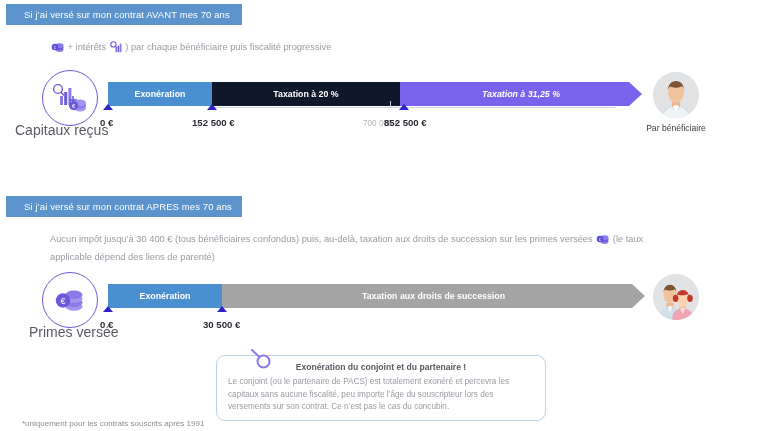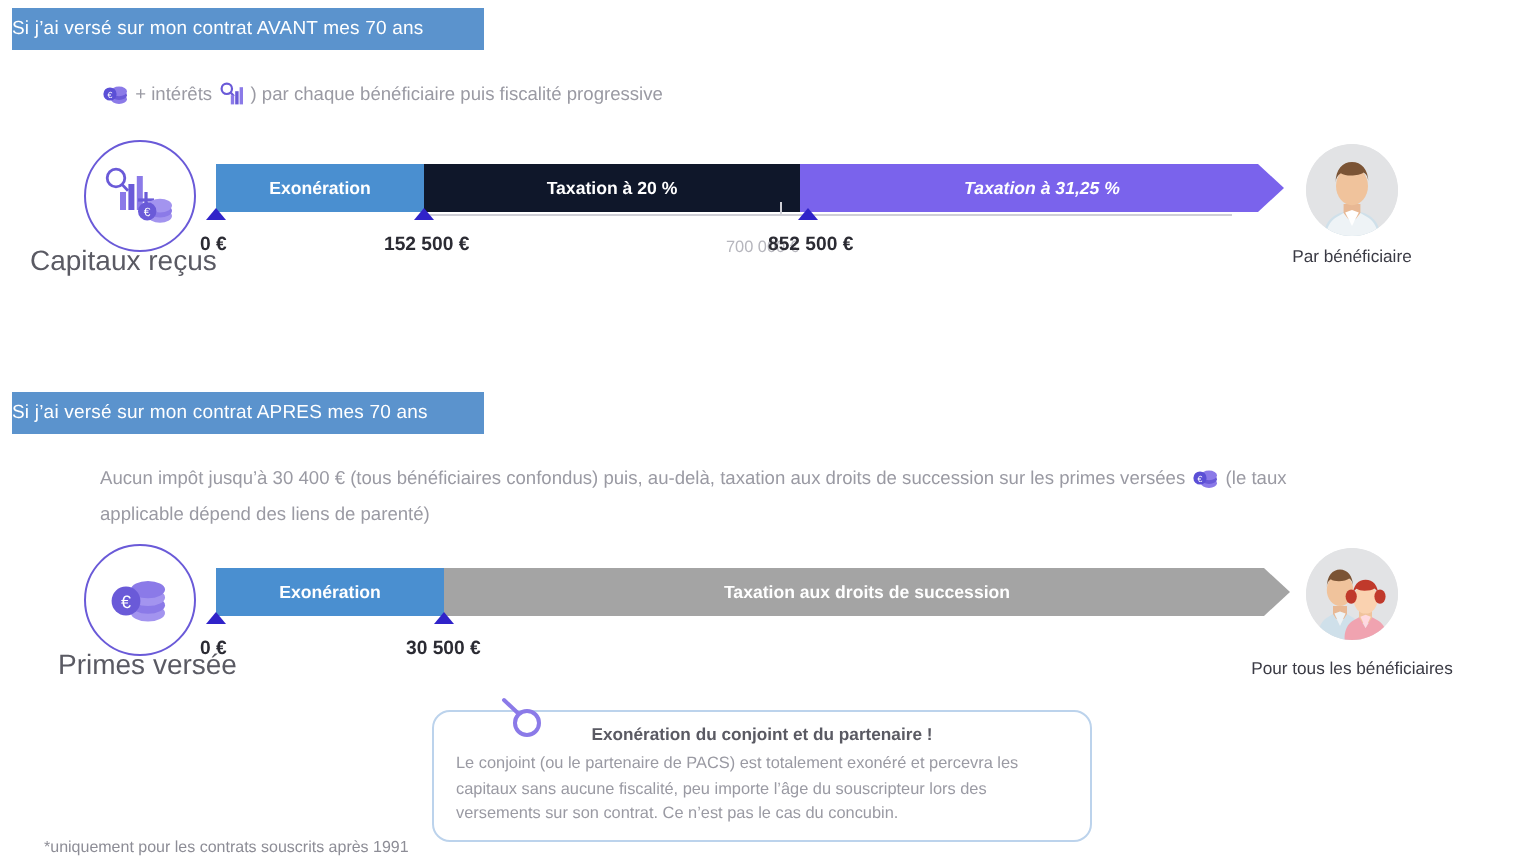--- a/index.html
+++ b/index.html
@@ -11,20 +11,21 @@
   }
   .page { position: relative; width: 768px; height: 431px; }
 
   
   .banner {
     position: absolute;
     background: #5b93cd;
     color: #ffffff;
     font-size: 9.5px;
     display: flex; align-items: center;
+    padding-left: 18px;
     letter-spacing: .1px;
   }
   .banner-1 { left: 6px; top: 4px; width: 236px; height: 21px; }
   .banner-2 { left: 6px; top: 196px; width: 236px; height: 21px; }
 
   
   .intro {
     position: absolute;
     color: #9a9aa3;
     font-size: 9.3px;
@@ -248,21 +249,20 @@
       <path d="M14.2 32.8 17 39l2.8-6.2-2.8-1z" fill="#eef3f6"></path>
       <path d="M26.5 31.5h6.5v6h-6.5z" fill="#f0c39c"></path>
       <ellipse cx="29.8" cy="25.6" rx="6" ry="7.2" fill="#fad2b0"></ellipse>
       <path d="M23.4 24.2c0-5.6 2.8-8.3 6.4-8.3s6.4 2.7 6.4 8.3c0-2-.9-3.4-2-4-1.6 1.2-6.9 1.7-8.9.2-1.2.7-1.9 1.9-1.9 3.8z" fill="#c0392b"></path>
       <ellipse cx="22.6" cy="24.3" rx="2.8" ry="3.6" fill="#c0392b"></ellipse>
       <ellipse cx="37" cy="24.3" rx="2.8" ry="3.6" fill="#c0392b"></ellipse>
       <path d="M26.5 34.6 29.8 40l3.3-5.4 3.3 1.9c2.3 1.5 3.6 4.2 3.9 7.6V46H19.3v-1.9c.3-3.4 1.6-6.1 3.9-7.6z" fill="#f0a3b0"></path>
       <path d="M27.2 34.4 29.8 40l2.6-5.6-2.6-1z" fill="#ffd9e0"></path>
     </svg>
   </div>
-  <div class="person-cap pc-2">Pour tous les bénéficiaires</div>
 
   <div class="callout">
     <div class="callout-title">Exonération du conjoint et du partenaire !</div>
     <div class="callout-body">Le conjoint (ou le partenaire de PACS) est totalement exonéré et percevra les capitaux sans aucune fiscalité, peu importe l’âge du souscripteur lors des versements sur son contrat. Ce n’est pas le cas du concubin.</div>
   </div>
   <span class="magnifier">
     <svg width="26" height="26" viewBox="0 0 26 26">
       <line x1="4" y1="3" x2="12.5" y2="11" stroke="#8b7ae8" stroke-width="2" stroke-linecap="round"></line>
       <circle cx="15.5" cy="14.5" r="6" fill="#ffffff" stroke="#8b7ae8" stroke-width="2"></circle>
     </svg>

